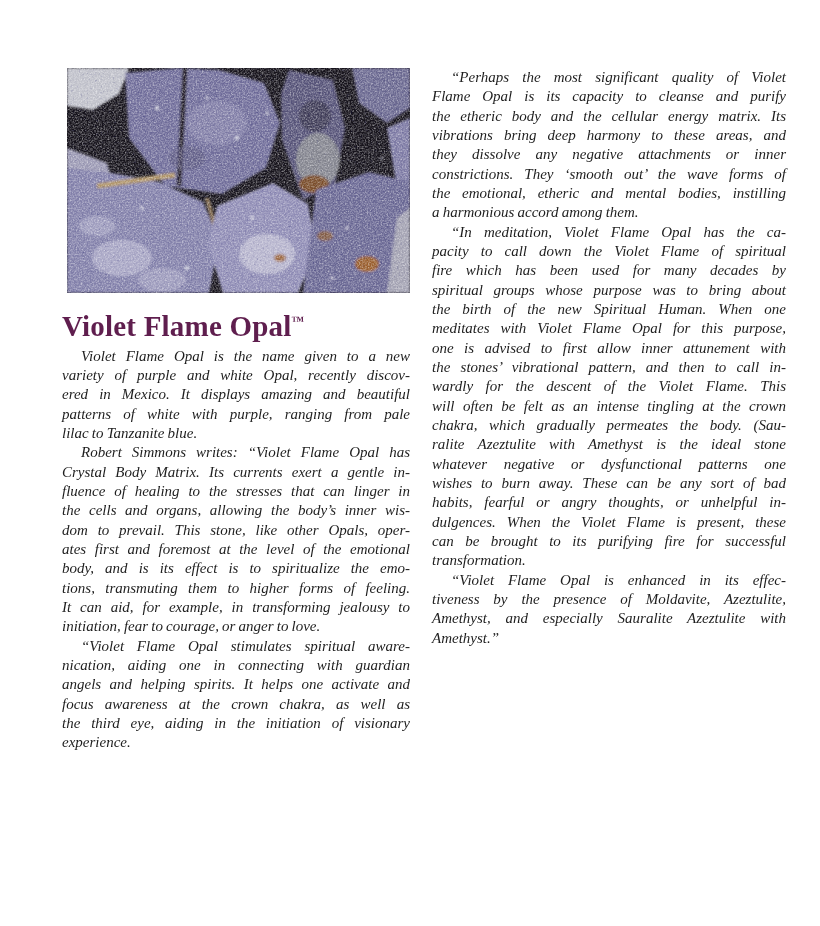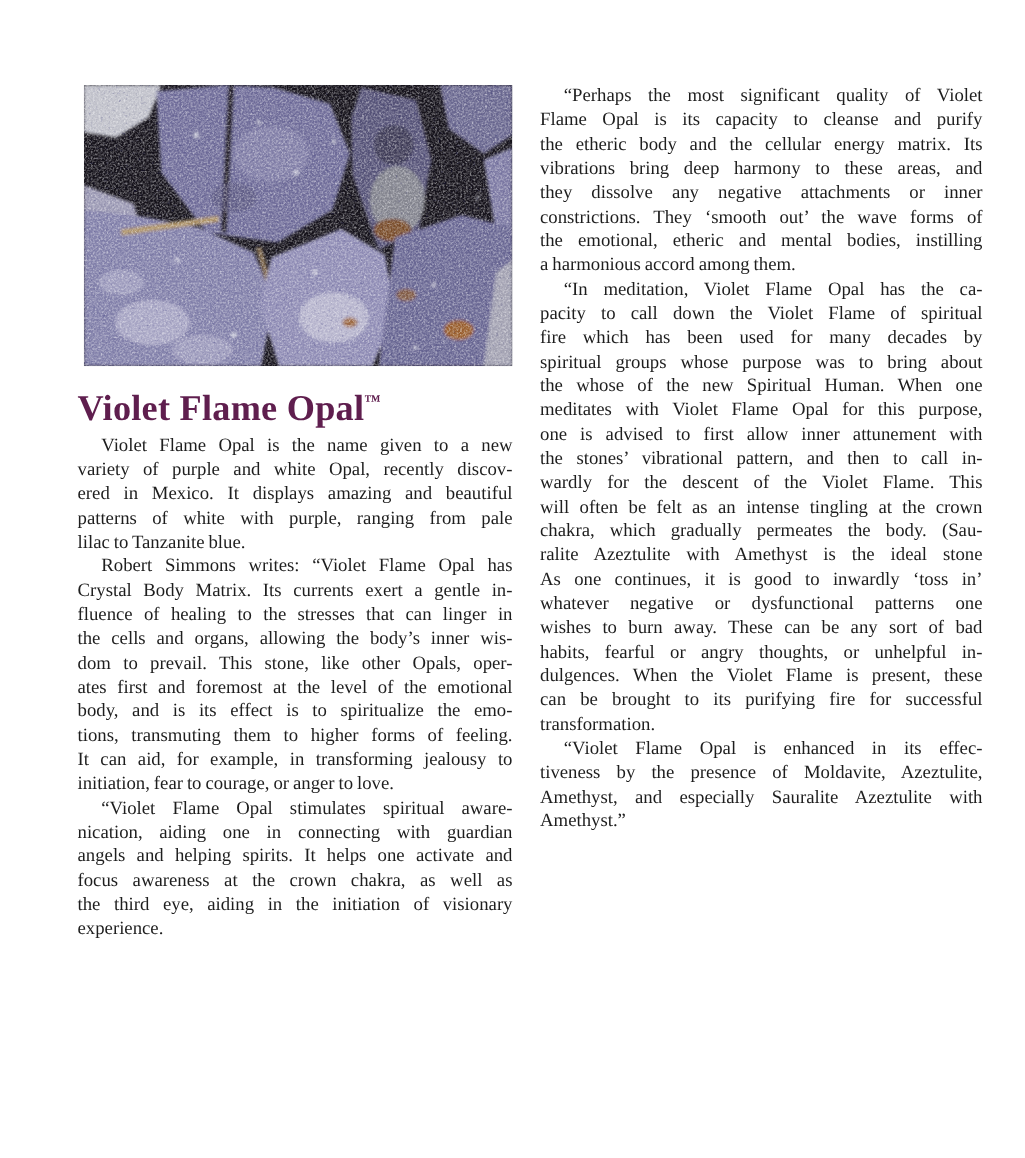--- a/index.html
+++ b/index.html
@@ -37,21 +37,21 @@
     letter-spacing:0.2px;
   }
   .heading sup{
     font-size:0.45em;
     vertical-align:super;
     font-weight:bold;
   }
 
   .bodytext{margin-top:7px;font-size:15px;}
   .col-right .bodytext{margin-top:8px;}
-  .para{margin:0;padding:0;}
+  .para{margin:0;padding:0;font-style:italic;}
   .line{
     height:19.33px;
     line-height:19.33px;
     text-align:justify;
     text-align-last:justify;
     word-spacing:-0.6px;
     white-space:nowrap;
   }
   .line.first{padding-left:19px;}
   .line.last{text-align:center;text-align-last:left;}
@@ -179,29 +179,28 @@
           <div class="line">they dissolve any negative attachments or inner</div>
           <div class="line">constrictions. They ‘smooth out’ the wave forms of</div>
           <div class="line">the emotional, etheric and mental bodies, instilling</div>
           <div class="line last">a harmonious accord among them.</div>
         </div>
         <div class="para">
           <div class="line first">“In meditation, Violet Flame Opal has the ca-</div>
           <div class="line">pacity to call down the Violet Flame of spiritual</div>
           <div class="line">fire which has been used for many decades by</div>
           <div class="line">spiritual groups whose purpose was to bring about</div>
-          <div class="line">the whose of the new Spiritual Human. When one</div>
+          <div class="line">the birth of the new Spiritual Human. When one</div>
           <div class="line">meditates with Violet Flame Opal for this purpose,</div>
           <div class="line">one is advised to first allow inner attunement with</div>
           <div class="line">the stones’ vibrational pattern, and then to call in-</div>
           <div class="line">wardly for the descent of the Violet Flame. This</div>
           <div class="line">will often be felt as an intense tingling at the crown</div>
           <div class="line">chakra, which gradually permeates the body. (Sau-</div>
           <div class="line">ralite Azeztulite with Amethyst is the ideal stone</div>
-          <div class="line">As one continues, it is good to inwardly ‘toss in’</div>
           <div class="line">whatever negative or dysfunctional patterns one</div>
           <div class="line">wishes to burn away. These can be any sort of bad</div>
           <div class="line">habits, fearful or angry thoughts, or unhelpful in-</div>
           <div class="line">dulgences. When the Violet Flame is present, these</div>
           <div class="line">can be brought to its purifying fire for successful</div>
           <div class="line last">transformation.</div>
         </div>
         <div class="para">
           <div class="line first">“Violet Flame Opal is enhanced in its effec-</div>
           <div class="line">tiveness by the presence of Moldavite, Azeztulite,</div>

